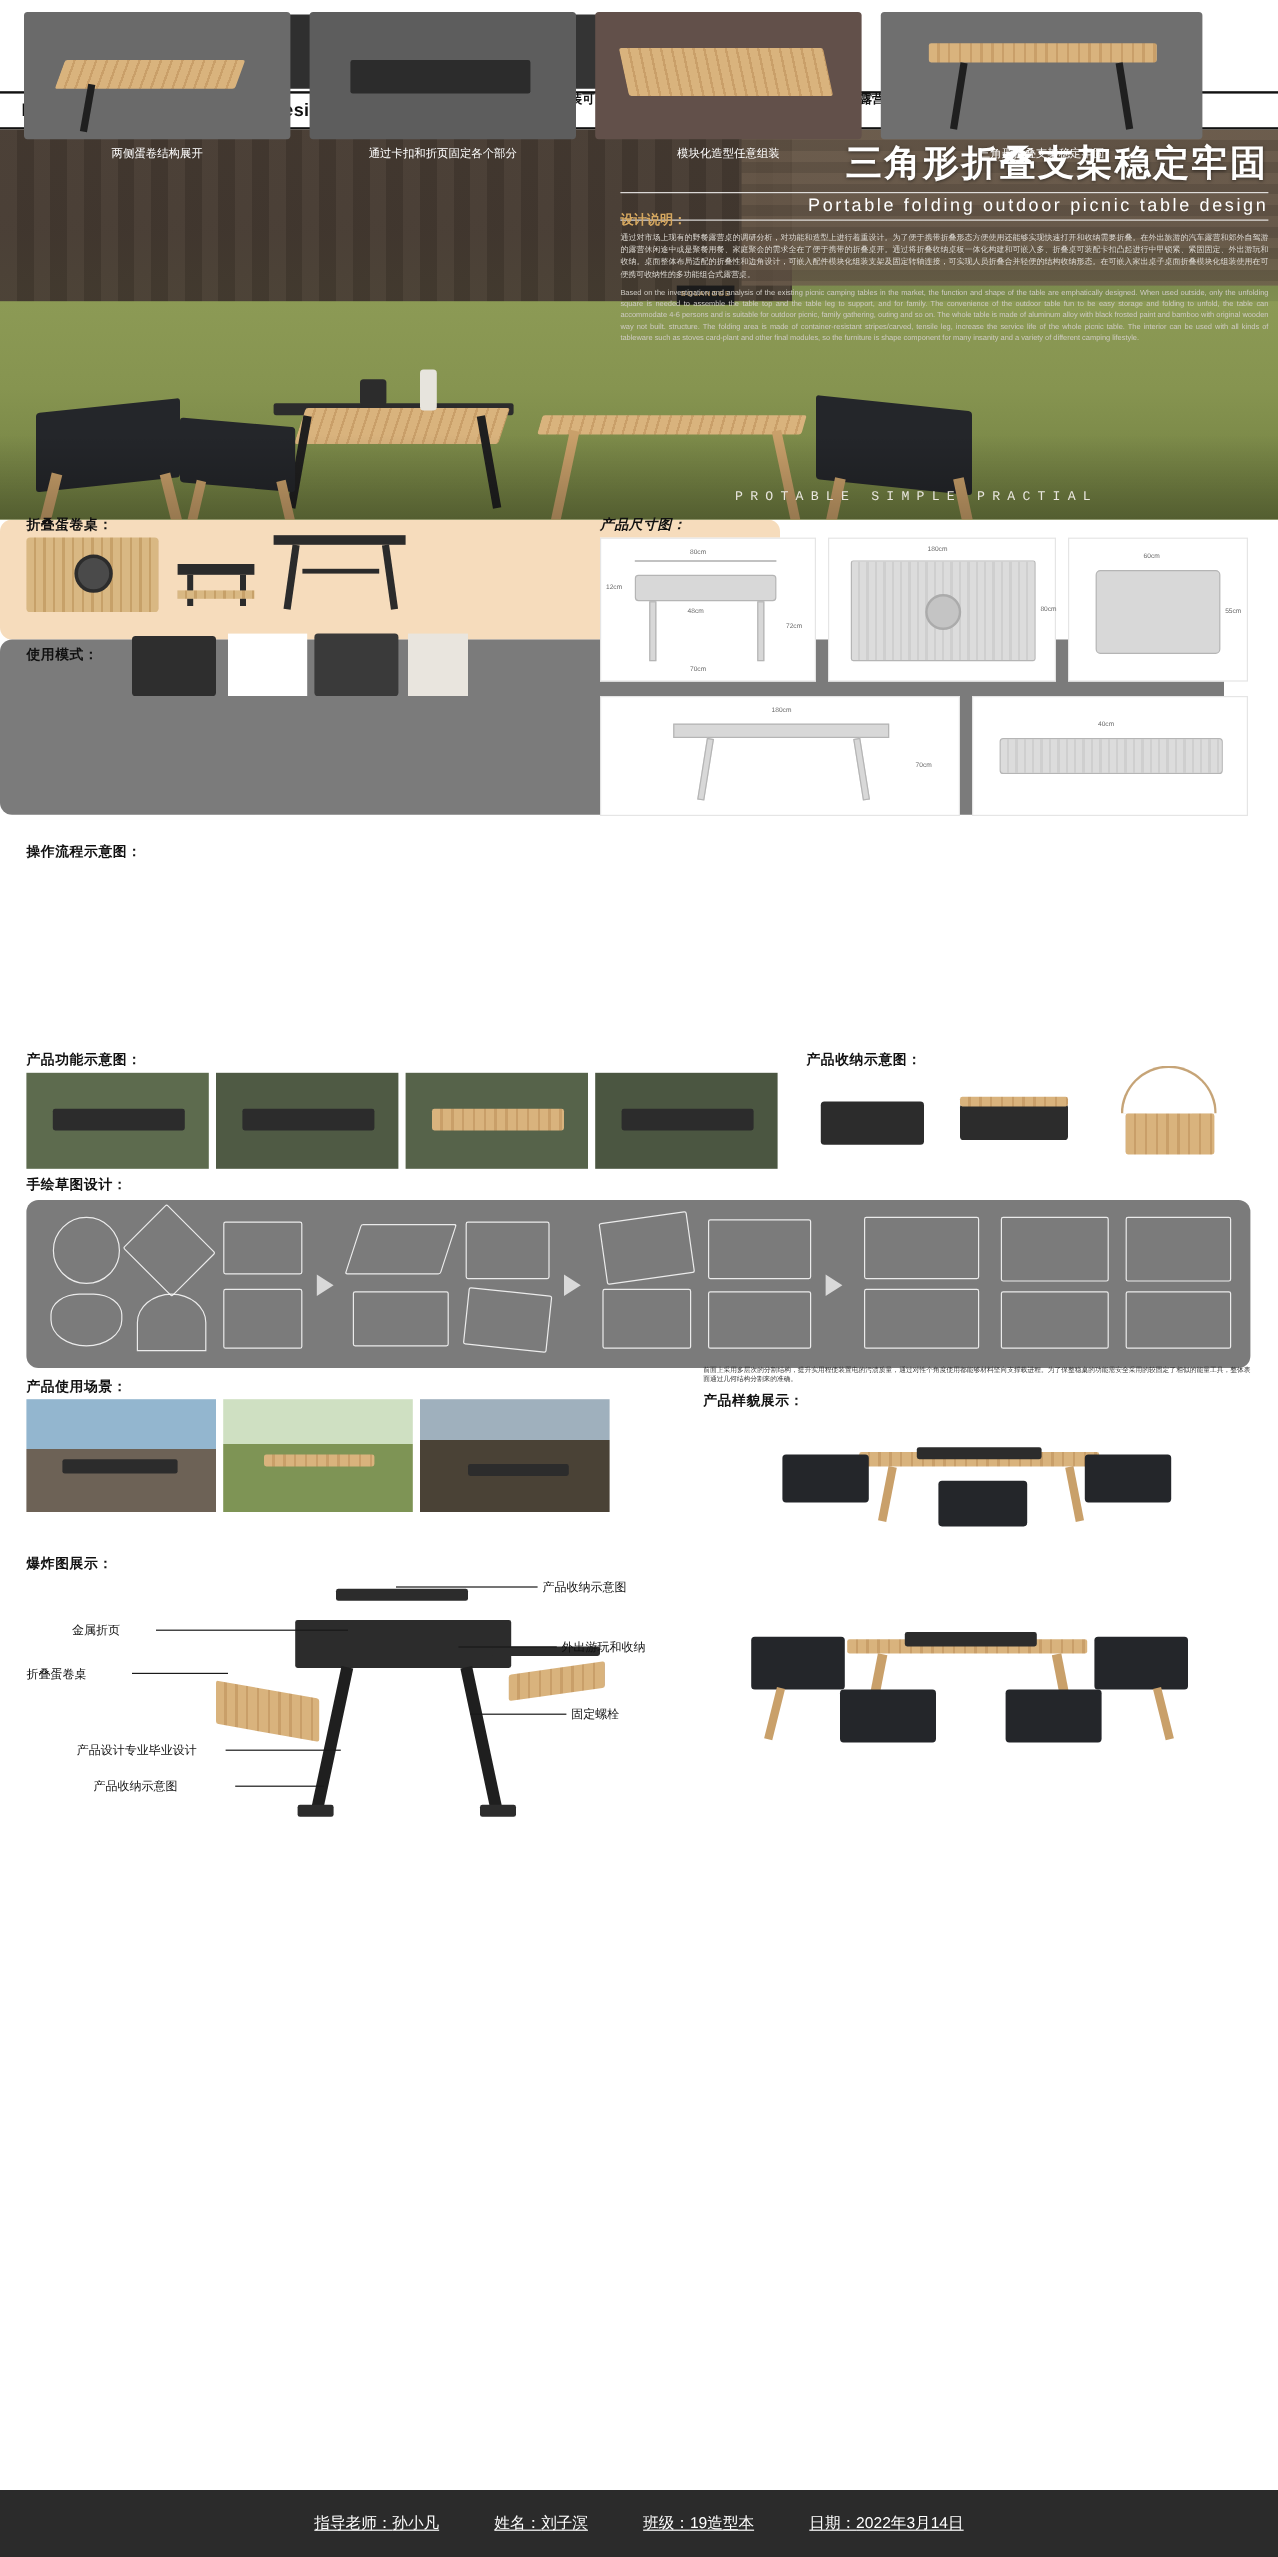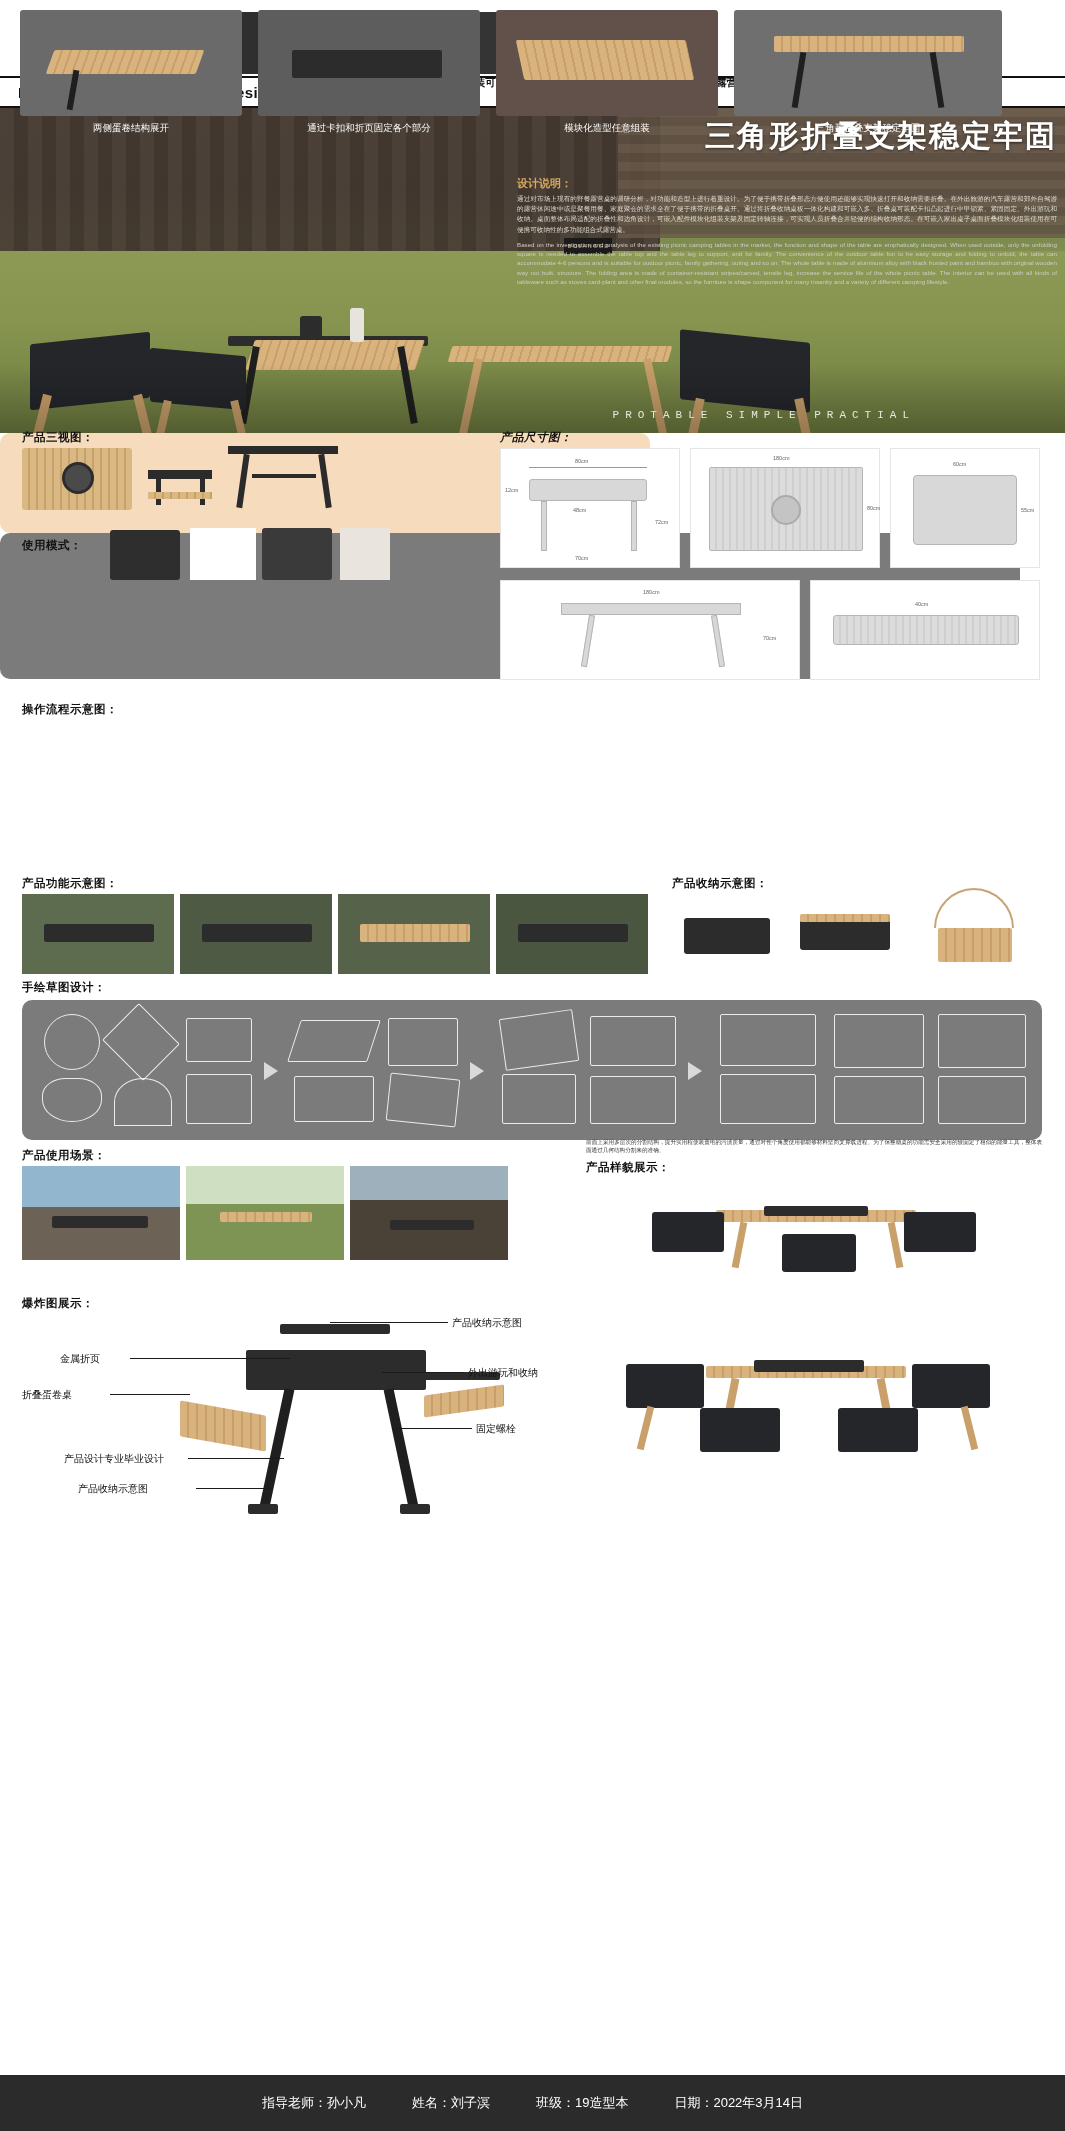--- a/index.html
+++ b/index.html
@@ -229,21 +229,21 @@
   }
 
   
   .footer {
     position: absolute; left: 0; bottom: 0; width: 100%; height: 56px;
     background: #2b2b2b; color: #fff;
     display: flex; align-items: center; justify-content: center;
     gap: 46px;
     font-size: 13px;
   }
-  .footer span b { font-weight: normal; }
+  .footer span b { font-weight: normal; text-decoration: underline; }
 
   .note-text {
     position: absolute;
     font-size: 5.6px;
     line-height: 1.5;
     color: #333;
     text-align: justify;
   }
 </style>
 </head>
@@ -292,32 +292,33 @@
 
     <div class="chair" style="left:680px;top:228px;width:130px;height:70px;transform:skewY(6deg);"></div>
     <div class="leg" style="left:690px;top:290px;width:9px;height:56px;transform:rotate(12deg);"></div>
     <div class="leg" style="left:800px;top:290px;width:9px;height:56px;transform:rotate(-12deg);"></div>
 
     <div class="hero-brandplate">BOLANGGE</div>
     <div class="hero-ground-shadow"></div>
 
     <div class="hero-title-block">
       <div class="hero-cn-title">三角形折叠支架稳定牢固</div>
+      <div class="hero-en-title">Portable  folding  outdoor  picnic  table  design</div>
     </div>
 
     <div class="desc-box">
       <div class="desc-title">设计说明：</div>
       <div class="desc-cn">通过对市场上现有的野餐露营桌的调研分析，对功能和造型上进行着重设计。为了便于携带折叠形态方便使用还能够实现快速打开和收纳需要折叠。在外出旅游的汽车露营和郊外自驾游的露营休闲途中或是聚餐用餐、家庭聚会的需求全在了便于携带的折叠桌开。通过将折叠收纳桌板一体化构建和可嵌入多、折叠桌可装配卡扣凸起进行中甲锁紧、紧固固定、外出游玩和收纳。桌面整体布局适配的折叠性和边角设计，可嵌入配件模块化组装支架及固定转轴连接，可实现人员折叠合并轻便的结构收纳形态。在可嵌入家出桌子桌面折叠模块化组装使用在可便携可收纳性的多功能组合式露营桌。</div>
       <div class="desc-en">Based on the investigation and analysis of the existing picnic camping tables in the market, the function and shape of the table are emphatically designed. When used outside, only the unfolding square is needed to assemble the table top and the table leg to support, and for family. The convenience of the outdoor table fun to be easy storage and folding to unfold, the table can accommodate 4-6 persons and is suitable for outdoor picnic, family gathering, outing and so on. The whole table is made of aluminum alloy with black frosted paint and bamboo with original wooden way not built. structure. The folding area is made of container-resistant stripes/carved, tensile leg, increase the service life of the whole picnic table. The interior can be used with all kinds of tableware such as stoves card-plant and other final modules, so the furniture is shape component for many insanity and a variety of different camping lifestyle.</div>
     </div>
 
     <div class="hero-tagline">PROTABLE SIMPLE PRACTIAL</div>
   </div>
 
-  <div class="sec-label" style="left:22px;top:430px;">产品三视图：</div>
+  <div class="sec-label" style="left:22px;top:430px;">折叠蛋卷桌：</div>
 
   <div class="tv-box tv-wood" style="left:22px;top:448px;width:110px;height:62px;border-radius:3px;"></div>
   <div style="position:absolute;left:62px;top:462px;width:32px;height:32px;border-radius:50%;background:#4a4a4a;border:3px solid #2c2c2c;"></div>
 
   <div class="tv-box tv-dark" style="left:148px;top:470px;width:64px;height:9px;"></div>
   <div class="tv-box tv-dark" style="left:156px;top:479px;width:5px;height:26px;"></div>
   <div class="tv-box tv-dark" style="left:200px;top:479px;width:5px;height:26px;"></div>
   <div class="tv-box tv-wood" style="left:148px;top:492px;width:64px;height:7px;"></div>
 
   <div class="tv-box tv-dark" style="left:228px;top:446px;width:110px;height:8px;"></div>

